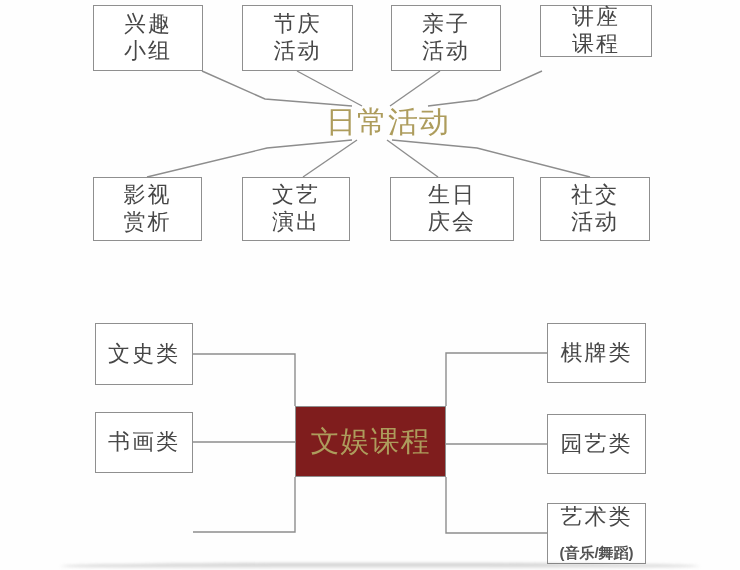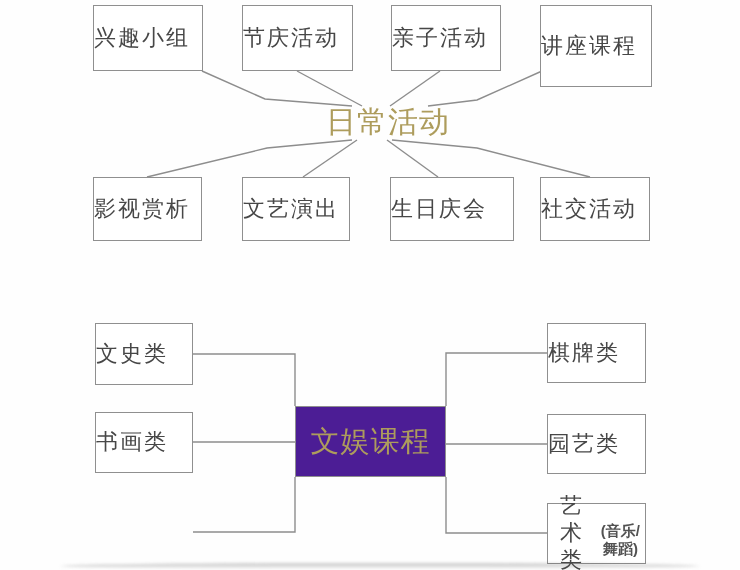--- a/index.html
+++ b/index.html
@@ -4,32 +4,32 @@
 <style>
   html,body{margin:0;padding:0;background:#ffffff;}
   #stage{
     position:relative;width:740px;height:570px;background:#fefefe;overflow:hidden;
     font-family:"Liberation Sans","DejaVu Sans",sans-serif;
   }
   #wires{position:absolute;left:0;top:0;}
   #wires polyline{fill:none;stroke:#8d8d8d;stroke-width:1.4;}
   .node{
     position:absolute;box-sizing:border-box;border:1.5px solid #8f8f8f;background:#ffffff;
-    display:flex;flex-direction:row;align-items:center;
+    display:flex;flex-direction:column;align-items:center;justify-content:center;
     color:#474747;font-size:22px;font-weight:500;letter-spacing:2px;line-height:1.22;
     text-align:center;
   }
   .node span{display:block;}
   .node .sub{font-size:15px;letter-spacing:0;font-weight:700;margin-top:13px;color:#525252;}
   .hub-title{
     position:absolute;color:#ad9c5c;font-size:30px;font-weight:500;letter-spacing:1px;
     text-align:center;display:flex;align-items:center;justify-content:center;
   }
   .hub-box{
-    position:absolute;box-sizing:border-box;border:1.5px solid #8f8f8f;background:#4c1d95;
+    position:absolute;box-sizing:border-box;border:1.5px solid #8f8f8f;background:#7f1d1d;
     display:flex;align-items:center;justify-content:center;
     color:#ad9c5c;font-size:29px;font-weight:500;letter-spacing:1px;
   }
   #bottom-shadow{
     position:absolute;left:60px;top:563px;width:640px;height:6px;
     background:linear-gradient(to bottom,rgba(90,90,90,0.35),rgba(120,120,120,0.05));
     filter:blur(1.5px);border-radius:50%/60%;
   }
 </style>
 </head>
@@ -62,21 +62,21 @@
     <span>小组</span>
   </div>
   <div class="node" style="left:242px;top:5px;width:111px;height:66px">
     <span>节庆</span>
     <span>活动</span>
   </div>
   <div class="node" style="left:391px;top:5px;width:110px;height:66px">
     <span>亲子</span>
     <span>活动</span>
   </div>
-  <div class="node" style="left:540px;top:5px;width:112px;height:82px">
+  <div class="node" style="left:540px;top:5px;width:112px;height:52px">
     <span>讲座</span>
     <span>课程</span>
   </div>
 
   <div class="hub-title" style="left:316px;top:103px;width:144px;height:38px">日常活动</div>
 
   <div class="node" style="left:93px;top:177px;width:109px;height:64px">
     <span>影视</span>
     <span>赏析</span>
   </div>

